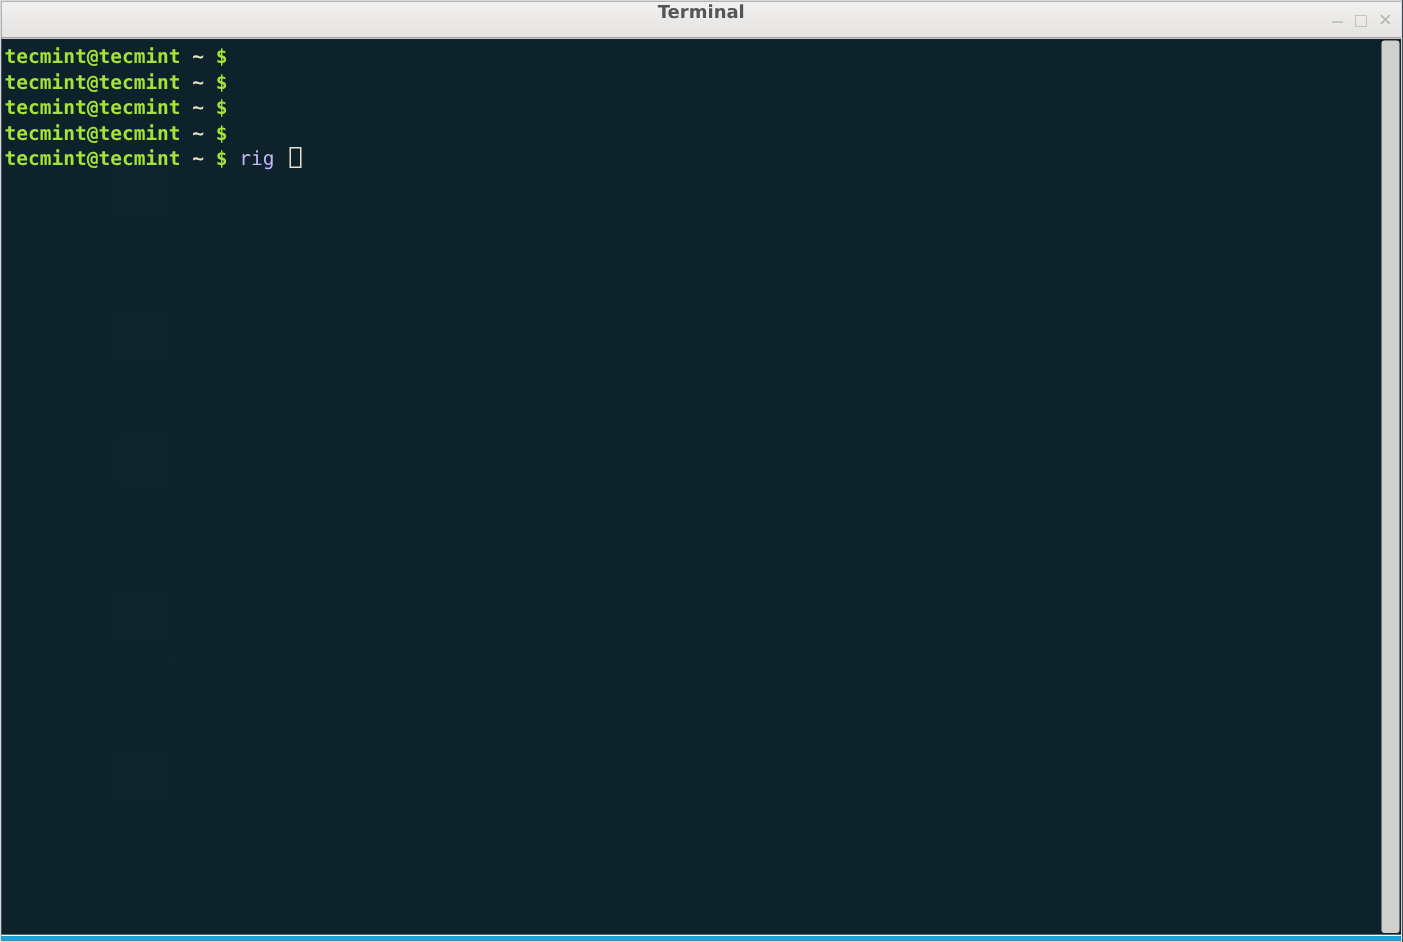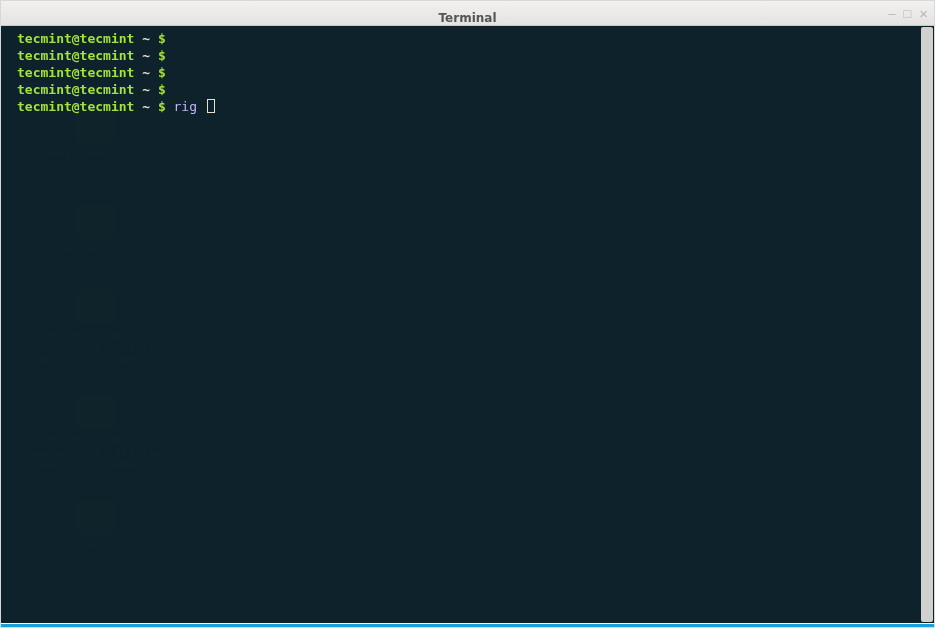--- a/index.html
+++ b/index.html
@@ -25,21 +25,21 @@
       inset: 0;
       display: flex;
       flex-direction: column;
       border: 1px solid #d8d8d8;
     }
     .titlebar {
       height: 25px;
       background: linear-gradient(#f2f1f0, #e4e3e1);
       border-bottom: 1px solid #c9c8c6;
       display: flex;
-      align-items: flex-end;
+      align-items: flex-start;
       justify-content: center;
       position: relative;
       user-select: none;
     }
     .titlebar-title {
       color: #555;
       font-family: "DejaVu Sans", Arial, sans-serif;
       font-weight: bold;
       font-size: 12px;
     }
@@ -51,21 +51,21 @@
       display: flex;
       align-items: center;
       gap: 8px;
     }
     .win-btn { color: #b6b6b4; font-family: sans-serif; font-size: 13px; line-height: 1; cursor: pointer; }
     .win-btn.close { font-size: 15px; }
     .terminal {
       flex: 1;
       background: rgba(14, 35, 43, 0.94);
       position: relative;
-      padding: 4px 16px;
+      padding: 4px 2px;
       overflow: hidden;
     }
     .scrollbar {
       position: absolute;
       right: 1px;
       top: 1px;
       bottom: 1px;
       width: 12px;
       background: #d0d0cf;
       border-radius: 2px;

